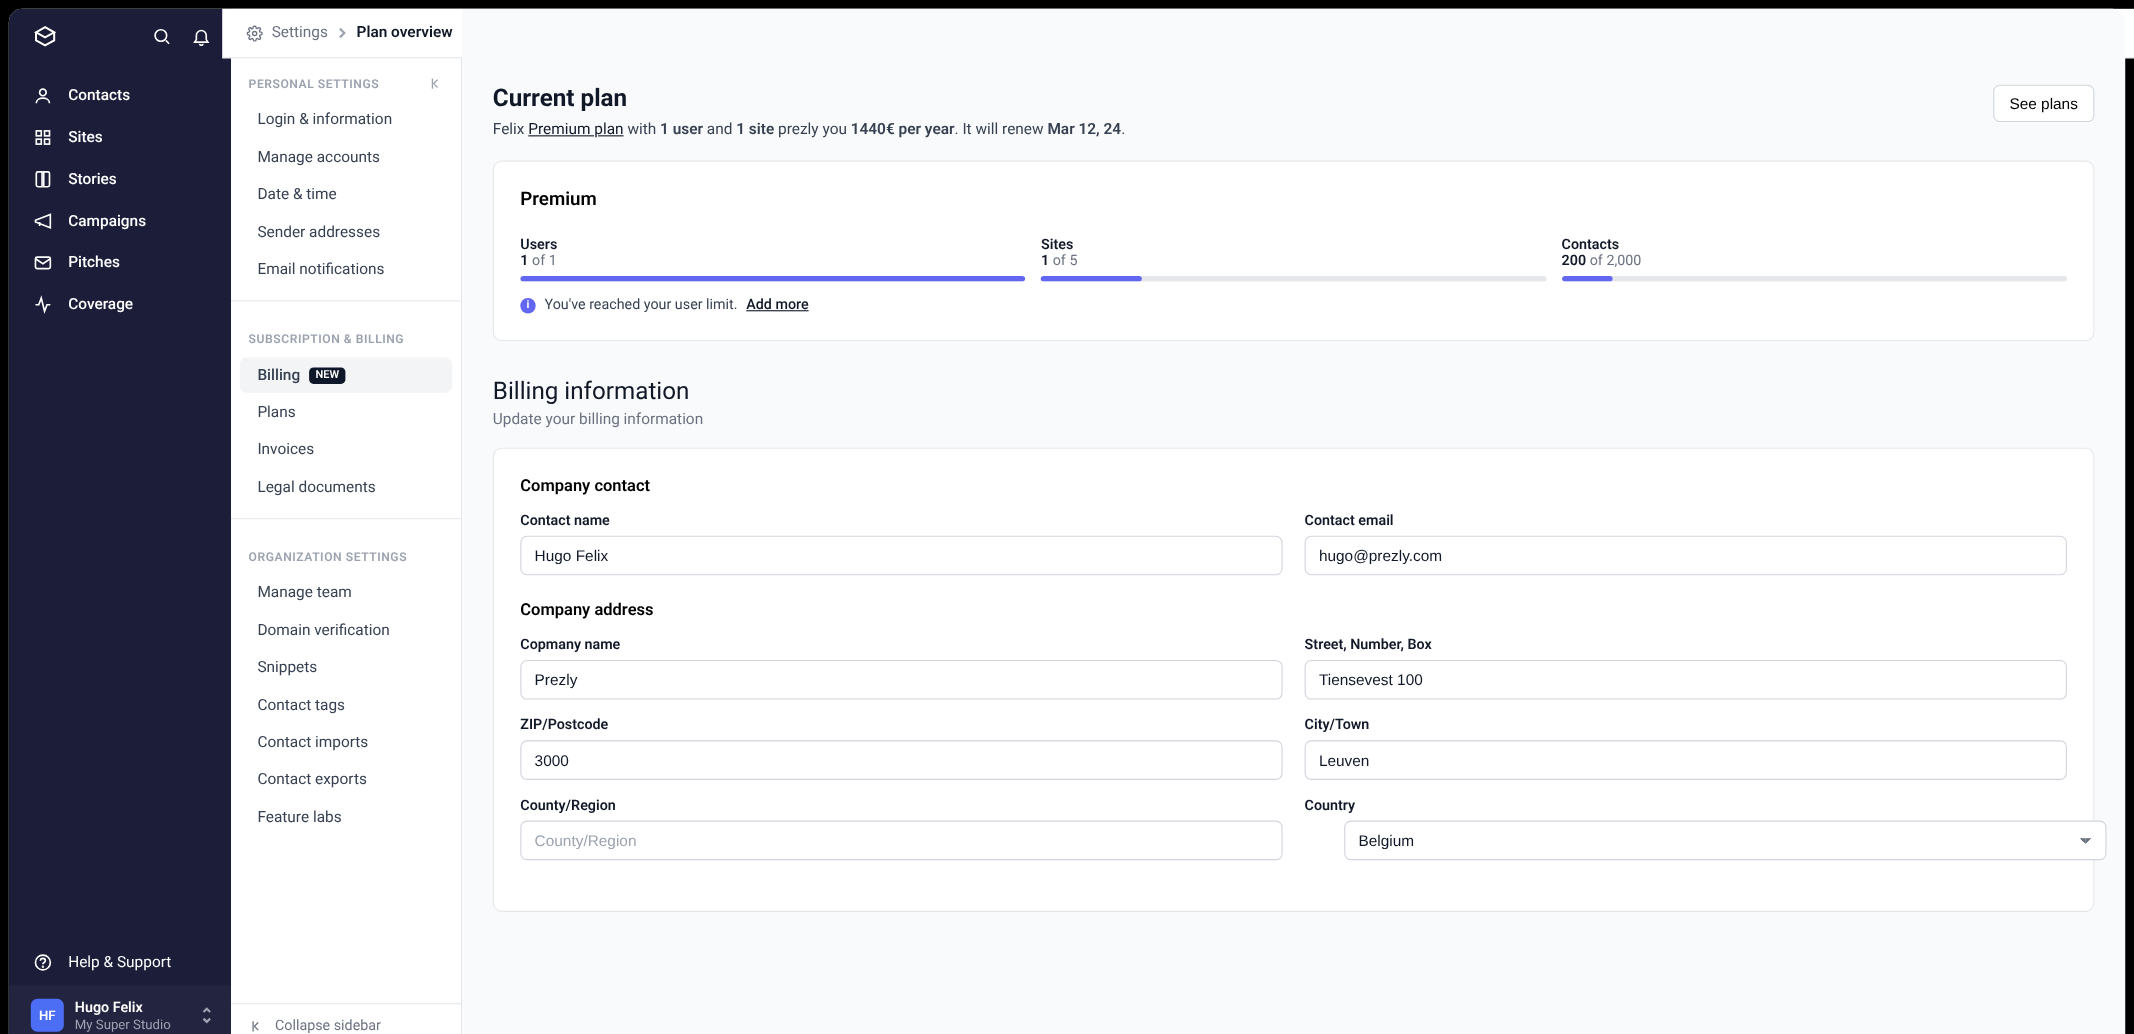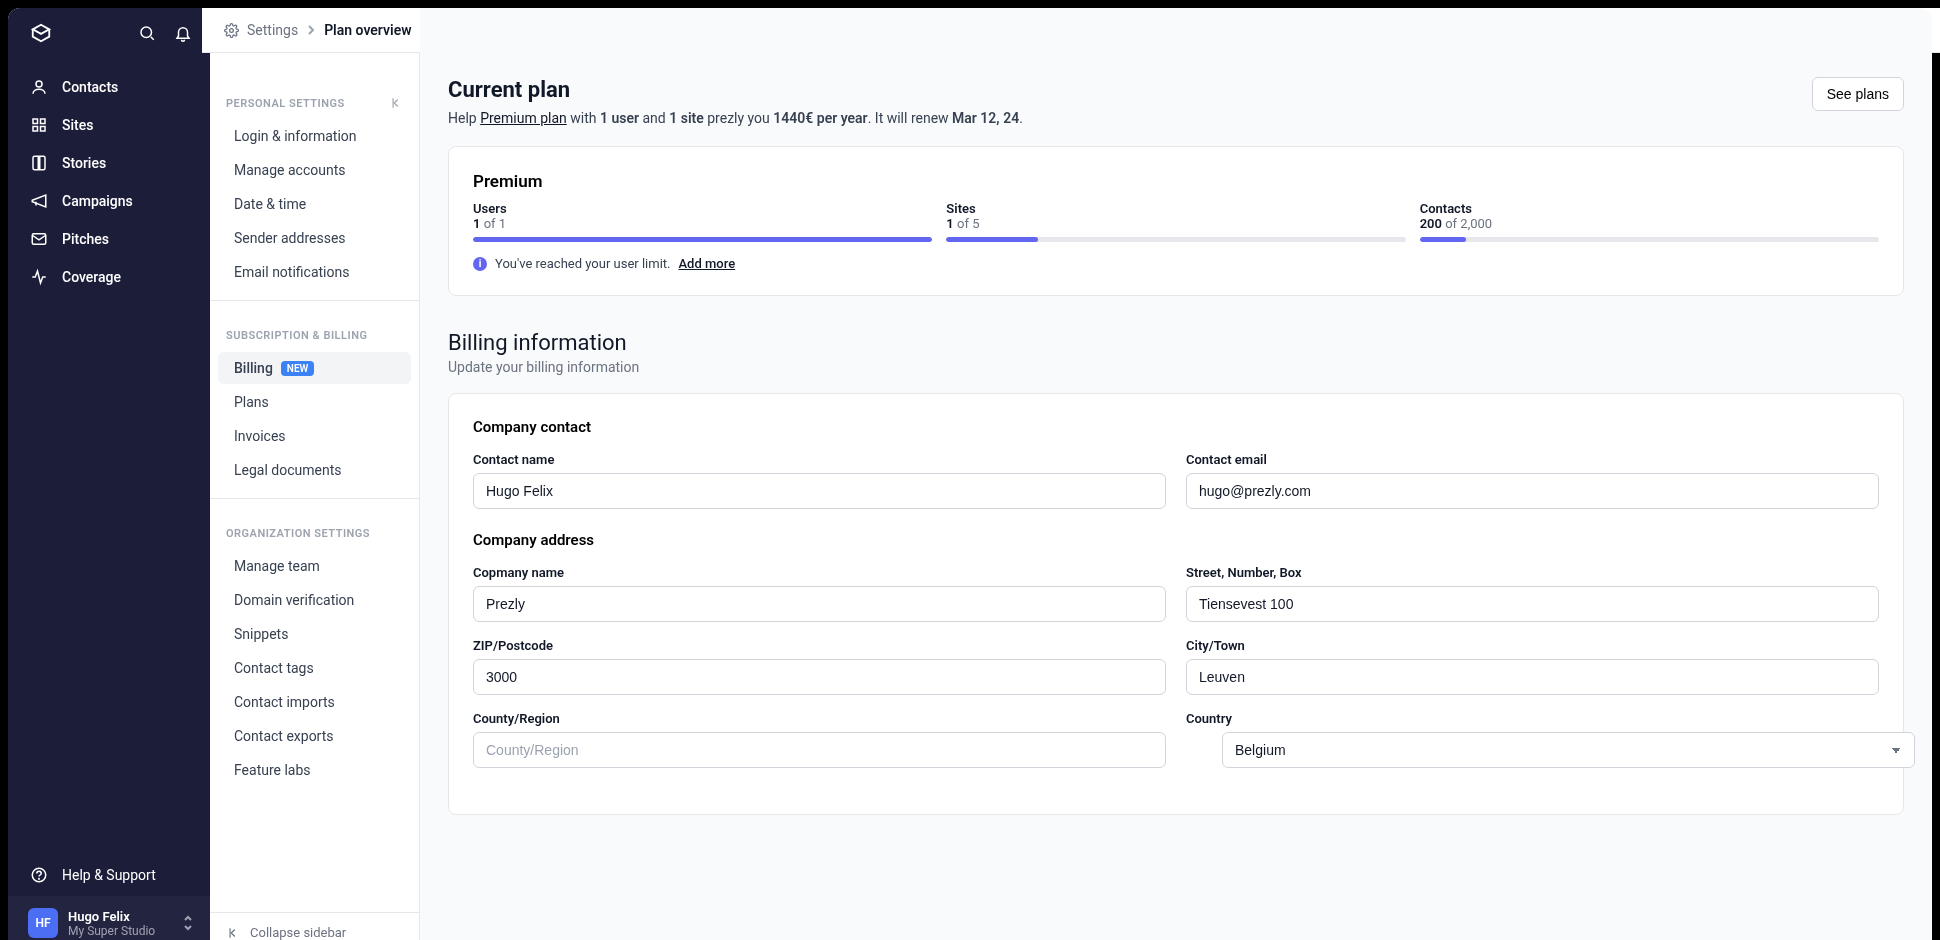--- a/index.html
+++ b/index.html
@@ -20,40 +20,40 @@
 .user-block { display: flex; align-items: center; gap: 10px; padding: 12px 16px 14px 20px; background: rgba(255,255,255,0.04); cursor: pointer; }
 .avatar { width: 30px; height: 30px; border-radius: 6px; background: #4c6ef5; color: #fff; display: flex; align-items: center; justify-content: center; font-size: 12px; font-weight: 600; }
 .user-meta { flex: 1; }
 .user-name { font-size: 13px; font-weight: 600; }
 .user-studio { font-size: 12px; color: #a0a1b3; }
 .updown { color: #a0a1b3; }
 
 
 .settings-sidebar { width: 210px; background: #fff; border-right: 1px solid #e5e7eb; display: flex; flex-direction: column; }
 .breadcrumb { display: flex; align-items: center; gap: 8px; padding: 14px 18px; font-size: 14px; color: #6b7280; border-bottom: 1px solid #e5e7eb; position: absolute; left: 202px; right: 0; top: 8px; background:#fff; height:45px;}
-.settings-scroll { overflow-y: auto; flex: 1; padding-top: 72px; }
+.settings-scroll { overflow-y: auto; flex: 1; padding-top: 45px; }
 .section-header { display: flex; align-items: center; justify-content: space-between; padding: 16px 16px 8px; font-size: 11px; font-weight: 600; letter-spacing: 0.5px; color: #9ca3af; text-transform: uppercase; }
 .settings-item { padding: 8px 16px; margin: 2px 8px; font-size: 14px; color: #374151; cursor: pointer; border-radius: 6px; display:flex; align-items:center; gap:8px;}
 .settings-item.active { background: #f3f4f6; font-weight: 500; }
-.badge-new { background: #3b82f6; color: #fff; font-size: 10px; font-weight: 600; padding: 2px 6px; border-radius: 4px; }
+.badge-new { background: #0f172a; color: #fff; font-size: 10px; font-weight: 600; padding: 2px 6px; border-radius: 4px; }
 .section-divider { height: 1px; background: #e5e7eb; margin: 12px 0; }
 .collapse-bar { padding: 12px 16px; font-size: 13px; color: #6b7280; cursor: pointer; display: flex; align-items: center; gap: 10px; border-top: 1px solid #e5e7eb; }
 
 
 .main { flex: 1; background: #f9fafb; overflow-y: auto; padding-top: 45px; position:relative;}
 .main-inner { padding: 24px 28px; }
 h1 { font-size: 22px; font-weight: 700; color: #111827; margin-bottom: 8px; }
 .subtext { font-size: 14px; color: #374151; }
 .subtext .bold { font-weight: 600; text-align: right; }
 .subtext a { color: #111827; text-decoration: underline; }
 .header-row { display: flex; justify-content: space-between; align-items: flex-start; margin-bottom: 20px; }
 .btn-outline { background: #fff; border: 1px solid #d1d5db; border-radius: 6px; padding: 8px 14px; font-size: 14px; font-weight: 500; cursor: pointer; }
 
 .card { background: #fff; border: 1px solid #e5e7eb; border-radius: 8px; padding: 24px; }
-.card h2 { font-size: 17px; font-weight: 600; margin-bottom: 10px; }
+.card h2 { font-size: 17px; font-weight: 600; margin-bottom: 24px; }
 .usage-row { display: flex; gap: 14px; }
 .usage-col { flex: 1; }
 .usage-head { display: flex; justify-content: space-between; font-size: 13px; margin-bottom: 6px; flex-direction: column; }
 .usage-head .lbl { font-weight: 600; color: #111827; }
 .usage-head .val { color: #6b7280; }
 .usage-head .val b { color: #111827; font-weight:600;}
 .progress { height: 5px; background: #e5e7eb; border-radius: 3px; overflow: hidden; }
 .progress-fill { height: 100%; background: #6366f1; border-radius: 3px; }
 .alert { display: flex; align-items: center; gap: 8px; margin-top: 14px; font-size: 13px; color: #374151; }
 .alert .info-icon { width: 14px; height: 14px; border-radius: 50%; background: #6366f1; color: #fff; display: flex; align-items: center; justify-content: center; font-size: 10px; font-weight: 700; }
@@ -268,21 +268,21 @@
       <span>Collapse sidebar</span>
     </div>
   </div>
 
   <div class="main">
     <div class="main-inner">
       <div class="header-row">
         <div>
           <h1>Current plan</h1>
           <p class="subtext">
-            <span>Help </span><a href="#">Premium plan</a><span> with </span><span class="bold">1 user</span><span> and </span><span class="bold">1 site</span><span> prezly you </span><span class="bold">1440€ per year</span><span>. It will renew </span><span class="bold">Mar 12, 24</span><span>.</span>
+            <span>Felix </span><a href="#">Premium plan</a><span> with </span><span class="bold">1 user</span><span> and </span><span class="bold">1 site</span><span> prezly you </span><span class="bold">1440€ per year</span><span>. It will renew </span><span class="bold">Mar 12, 24</span><span>.</span>
           </p>
         </div>
         <button class="btn-outline">See plans</button>
       </div>
 
       <div class="card">
         <h2>Premium</h2>
         <div class="usage-row">
           <div class="usage-col">
             <div class="usage-head">

